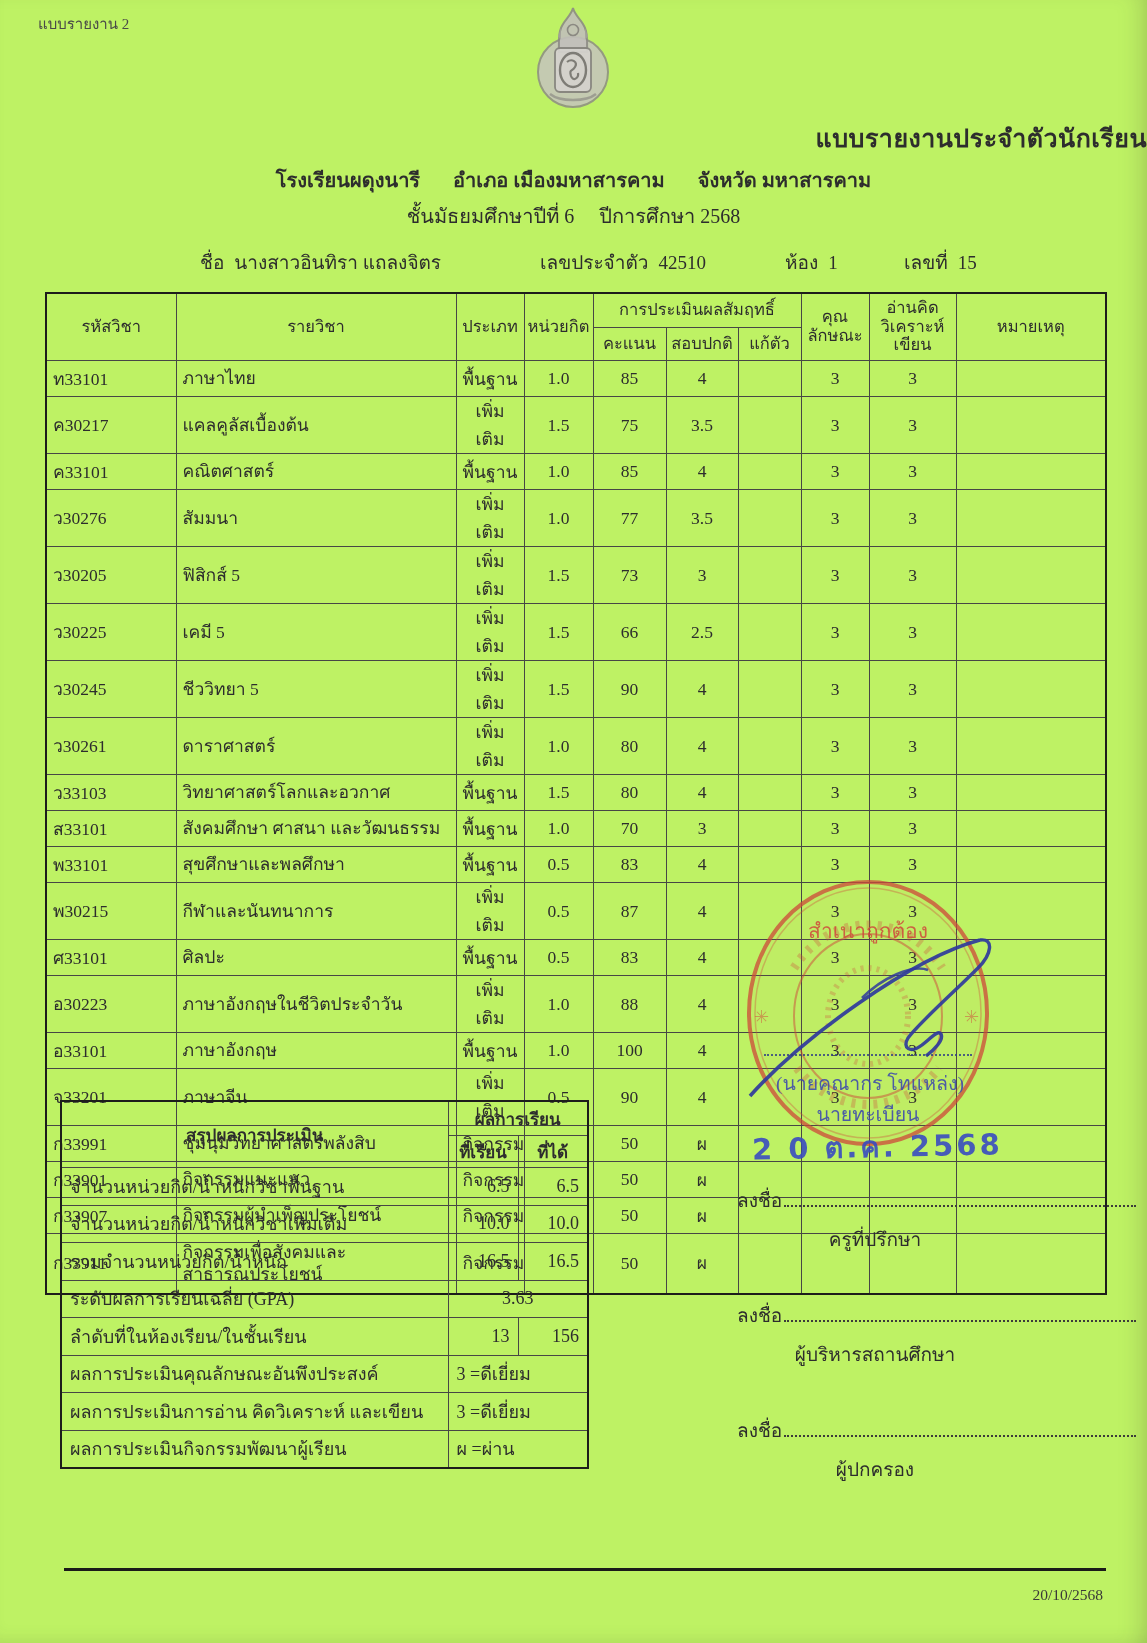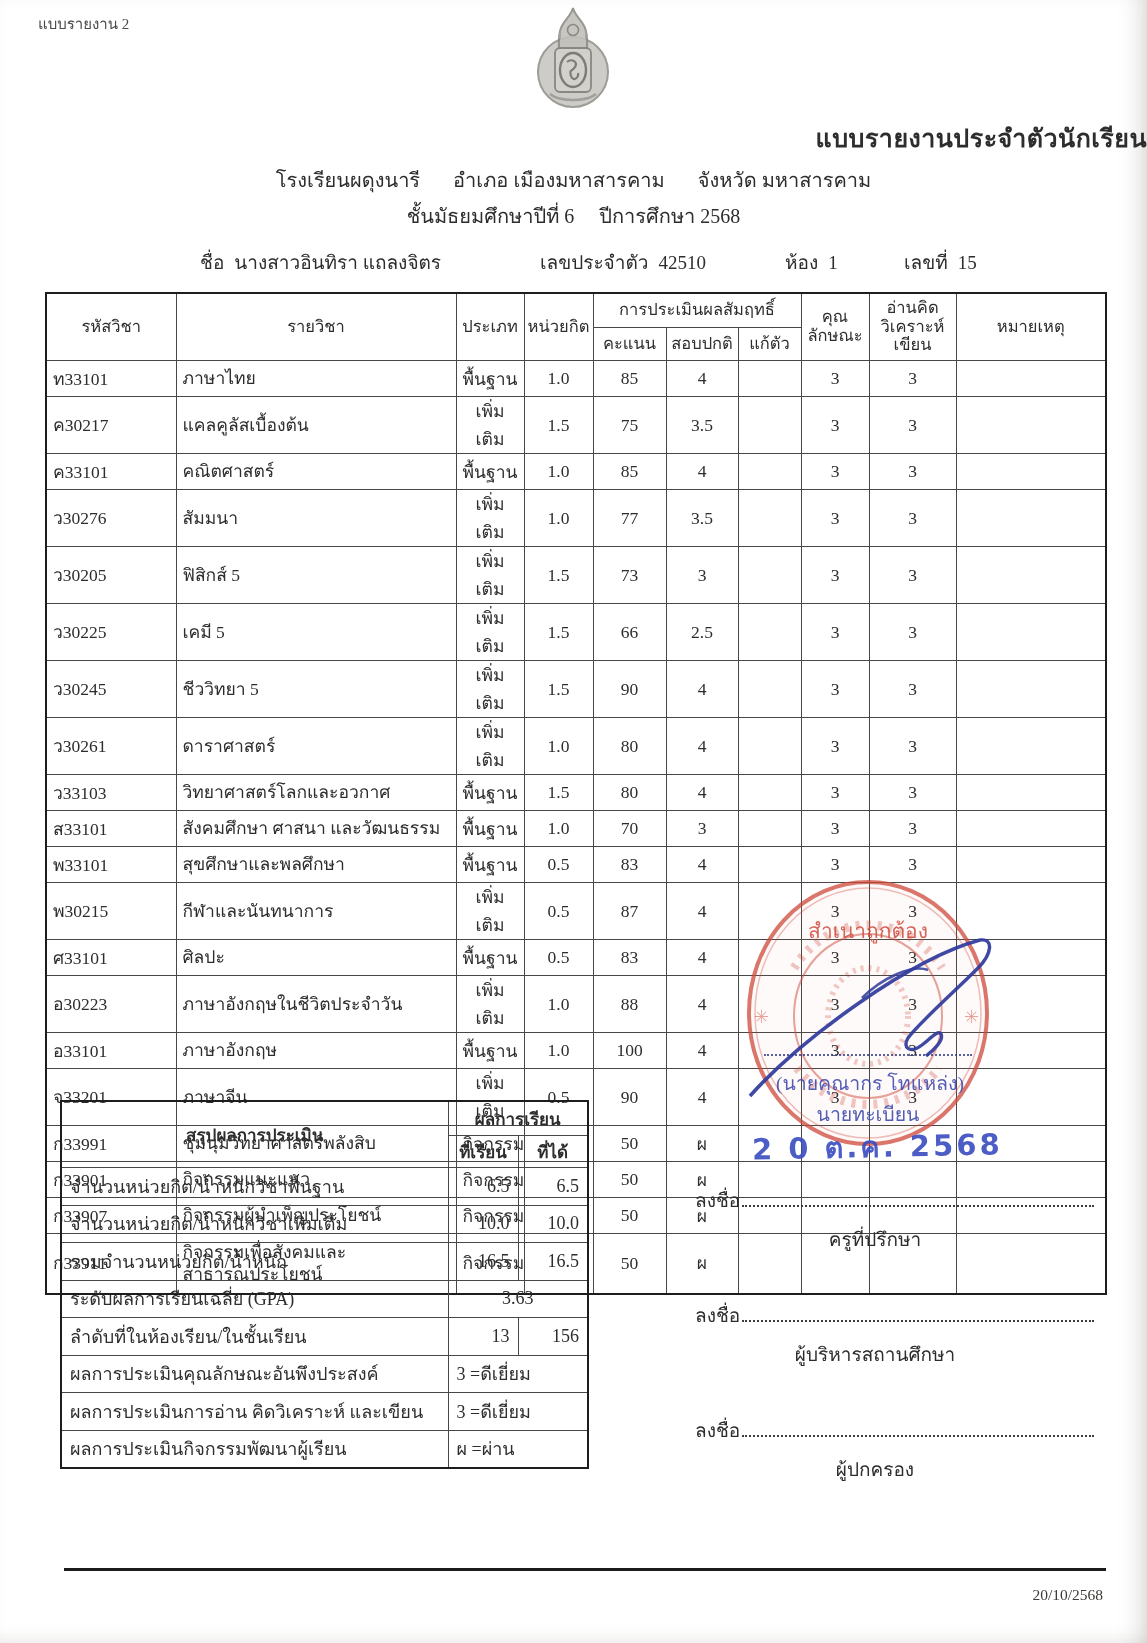--- a/index.html
+++ b/index.html
@@ -1,30 +1,30 @@
 <!DOCTYPE html>
 <html><head>
 <meta charset="utf-8">
 <style>
   html,body{margin:0;padding:0;}
   body{background:#d8d6d2;}
   .page{
     position:relative;
     width:1147px;height:1643px;
     margin:0 auto;
-    background:#ffffff;
+    background:#bef264;
     box-shadow:inset -20px 0 26px -18px rgba(60,55,45,.25), inset 0 -14px 20px -14px rgba(60,55,45,.12);
     font-family:"Liberation Serif","DejaVu Serif",serif;
     color:#2d2d2d;
     overflow:hidden;
   }
   .form-tag{position:absolute;left:38px;top:12px;font-size:15px;color:#4a4a48;}
   .logo{position:absolute;left:528px;top:6px;width:90px;height:104px;}
   .title{position:absolute;left:0;top:118px;width:100%;text-align:right;font-size:25px;font-weight:bold;letter-spacing:.5px;}
-  .line-school{position:absolute;left:0;top:164px;width:100%;text-align:center;font-size:20px;}
+  .line-school{position:absolute;left:0;top:164px;width:100%;text-align:center;font-size:20px;font-weight:bold;}
   .line-school span{margin:0 14px;}
   .line-class{position:absolute;left:0;top:200px;width:100%;text-align:center;font-size:20px;}
   .line-class span{margin:0 10px;}
   .student-line{position:absolute;left:0;top:247px;width:100%;font-size:19px;}
   .student-line .seg{position:absolute;white-space:nowrap;}
   .seg-name{left:200px;}
   .seg-id{left:540px;}
   .seg-room{left:785px;}
   .seg-no{left:904px;}
   .student-line b{font-weight:normal;margin-right:10px;}
@@ -53,21 +53,21 @@
   .summary-table thead tr:first-child th{height:29px;}
   .summary-table thead tr:last-child th{height:26px;font-weight:bold;}
   .summary-table tbody tr{height:37.5px;}
   .sum-label{text-align:left;padding-left:10px;}
   .sum-val-right{text-align:right;padding-right:10px;}
   .sum-val-center{text-align:center;}
   .sum-val-left{text-align:left;padding-left:10px;}
 
   
   .sig-block{position:absolute;width:420px;font-size:19px;}
-  .sig-line{white-space:nowrap;}
+  .sig-line{white-space:nowrap;margin-left:42px;}
   .sig-dots{display:inline-block;width:352px;border-bottom:2.5px dotted #3c3c3a;height:14px;margin-left:2px;}
   .sig-role{text-align:center;width:360px;margin-top:9px;}
   .sig1{left:695px;top:1185px;}
   .sig2{left:695px;top:1300px;}
   .sig3{left:695px;top:1415px;}
 
   
   .stamp{position:absolute;left:742px;top:878px;width:252px;height:300px;pointer-events:none;}
   .stamp svg{position:absolute;left:0;top:0;}
   .stamp-certify{position:absolute;left:0;top:36px;width:252px;text-align:center;color:#cf4a3c;font-size:21px;opacity:.85;}

